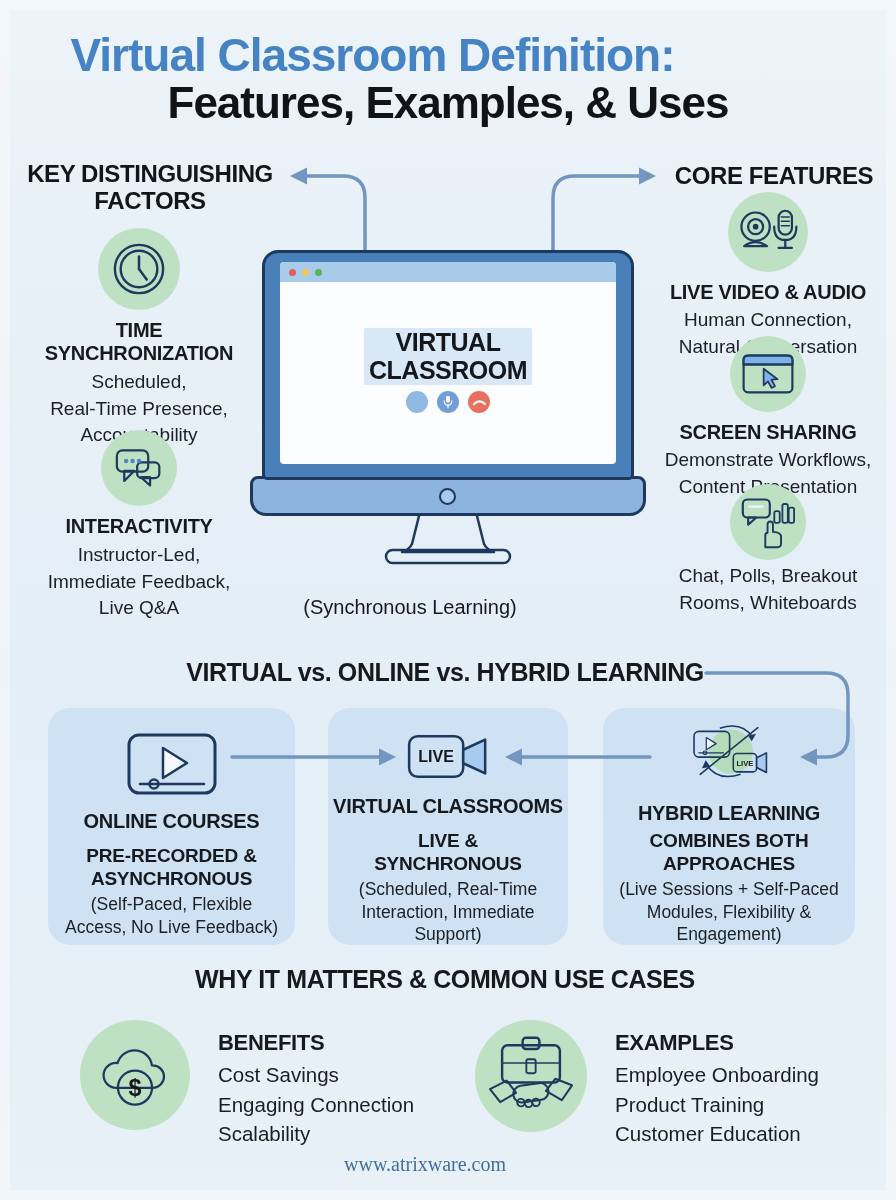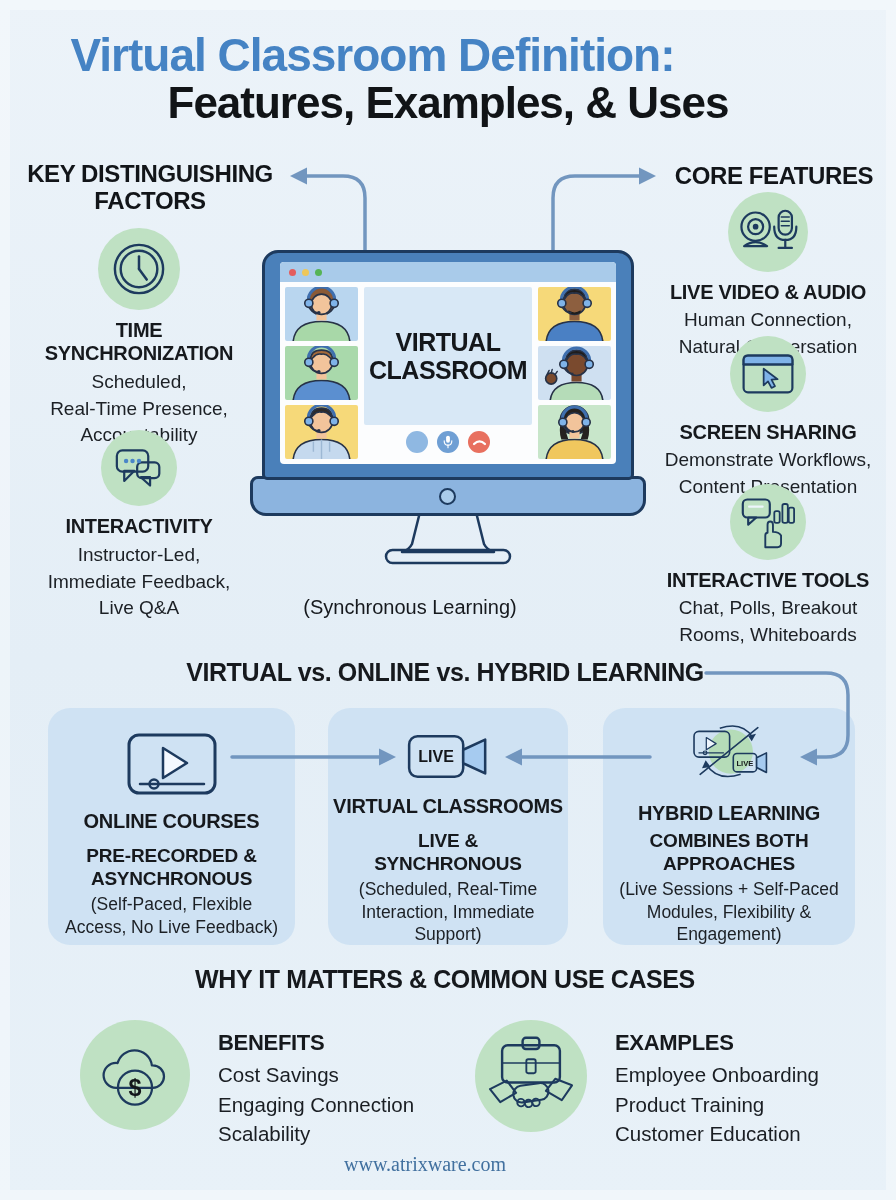--- a/index.html
+++ b/index.html
@@ -22,21 +22,21 @@
   .badge { border-radius:50%; background:#bfe1c3; display:flex; align-items:center; justify-content:center; }
   .item-title { font-size:20px; font-weight:bold; line-height:1.15; margin-top:9px; letter-spacing:-0.3px; }
   .item-line { font-size:19px; line-height:1.4; color:#1c2025; }
   
   .monitor-body { left:262px; top:250px; width:372px; height:230px; background:#4a80ba; border:3px solid #1d3a5e; border-radius:16px 16px 5px 5px; z-index:2; }
   .monitor-chin { left:250px; top:476px; width:396px; height:40px; background:#8cb4df; border:3px solid #1d3a5e; border-radius:8px 8px 16px 16px; z-index:1; }
   .chin-dot { left:439px; top:488px; width:17px; height:17px; border-radius:50%; background:#a9cbea; border:2.5px solid #1d3a5e; z-index:3; }
   .screen { left:280px; top:262px; width:336px; height:202px; background:#fcfdfe; border-radius:4px; overflow:hidden; z-index:3; display:flex; flex-direction:column; }
   .topbar { height:20px; background:#a9cbea; display:flex; align-items:center; padding-left:9px; gap:6px; flex:0 0 auto; }
   .dot { width:7px; height:7px; border-radius:50%; }
-  .screen-content { flex:1; display:flex; gap:6px; padding:5px; }
+  .screen-content { flex:1; display:flex; gap:6px; padding:5px;align-items:center; }
   .tile-col { width:73px; display:flex; flex-direction:column; gap:5px; }
   .tile { flex:1; border-radius:2px; overflow:hidden; position:relative; }
   .tile svg { position:absolute; bottom:-1px; left:0; width:100%; }
   .tile-blue { background:#b9d6ef; } .tile-green { background:#a9d9ab; } .tile-yellow { background:#f6d979; }
   .tile-paleblue { background:#cfe0f1; } .tile-palegreen { background:#c8e6ca; }
   .screen-center { flex:1; display:flex; flex-direction:column; }
   .vc-panel { flex:1; background:#d8e8f6; border-radius:2px; display:flex; flex-direction:column; align-items:center; justify-content:center; }
   .vc-panel div { font-size:25px; font-weight:bold; letter-spacing:-0.5px; line-height:1.14; color:#14171b; }
   .controls { height:34px; display:flex; align-items:center; justify-content:center; gap:9px; }
   .ctl { width:22px; height:22px; border-radius:50%; display:flex; align-items:center; justify-content:center; }
@@ -160,21 +160,20 @@
       <svg width="56" height="54" viewBox="0 0 62 60">
         <rect x="3" y="5" width="30" height="20" rx="5" fill="#7fb3e8" class="ol" stroke-width="2.4"></rect>
         <path d="M9,25 L9,33 L18,25 Z" fill="#7fb3e8" class="ol" stroke-width="2.4"></path>
         <path d="M10,13 L25,13" stroke="#eef5fc" stroke-width="2.5" stroke-linecap="round"></path>
         <rect x="38" y="18" width="6" height="13" rx="2" fill="#a6cbf0" class="ol" stroke-width="2"></rect>
         <rect x="47" y="10" width="6" height="21" rx="2" fill="#a6cbf0" class="ol" stroke-width="2"></rect>
         <rect x="56" y="14" width="6" height="17" rx="2" fill="#a6cbf0" class="ol" stroke-width="2" transform="translate(-2,0)"></rect>
         <path d="M28,58 L28,45 Q28,42 30.5,42 L30.5,33 Q30.5,29.5 33.5,29.5 Q36.5,29.5 36.5,33 L36.5,41 Q43,41 45.5,45 L45.5,54 Q45.5,58 41.5,58 Z" fill="#f8cfa5" class="ol" stroke-width="2.1"></path>
       </svg>
     </div>
-    <div class="item-title">INTERACTIVE TOOLS</div>
     <div class="item-line" style="margin-top:3px;">Chat, Polls, Breakout</div>
     <div class="item-line">Rooms, Whiteboards</div>
   </div>
 
   <div class="abs monitor-body"></div>
   <div class="abs monitor-chin"></div>
   <div class="abs chin-dot"></div>
   <svg class="abs" style="left:378px; top:512px; z-index:0;" width="140" height="54" viewBox="0 0 140 54">
     <path d="M42,0 L98,0 L106,32 Q109,38 116,40 L24,40 Q31,38 34,32 Z" fill="#87b0dc" class="ol" stroke-width="2.5"></path>
     <rect x="8" y="38" width="124" height="13" rx="6.5" fill="#7fa9d6" class="ol" stroke-width="2.5"></rect>

